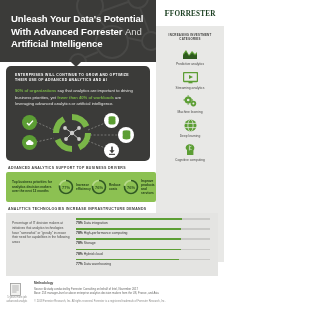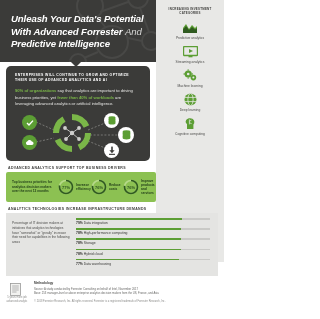--- a/index.html
+++ b/index.html
@@ -31,21 +31,21 @@
   .rail-item{display:flex;flex-direction:column;align-items:center;margin-bottom:3.5px;}
   .rail-ico{width:17px;height:15px;display:flex;align-items:center;justify-content:center;}
   .rail-lbl{
     margin-top:1.5px;font-size:3.3px;color:#4a4a48;text-align:center;
     line-height:1.2;max-width:62px;
   }
 
   
   .hero{
     position:absolute;left:0;top:0;width:156px;height:62px;
-    background:#3b3b39;overflow:hidden;font-style:italic;
+    background:#3b3b39;overflow:hidden;
   }
   .hero-bg{position:absolute;right:-8px;top:-14px;opacity:.5;}
   .hero h1{
     position:relative;margin:0;padding:13px 12px 0 11px;
     font-size:9.6px;line-height:1.32;font-weight:bold;color:#ffffff;
     letter-spacing:-.1px;
   }
   .hero h1 .lite{font-weight:normal;color:#d8d8d6;}
   .notch{
     position:absolute;left:69px;top:60px;width:0;height:0;
@@ -144,26 +144,31 @@
         <line x1="46" y1="26" x2="74" y2="16"></line>
         <line x1="44" y1="32" x2="52" y2="42"></line>
         <line x1="74" y1="52" x2="88" y2="55"></line>
         <line x1="44" y1="66" x2="30" y2="72"></line>
         <line x1="86" y1="22" x2="95" y2="46"></line>
       </g>
     </svg>
     <h1>
       <span>Unleash Your Data's Potential</span><br>
       <span>With Advanced Forrester </span><span class="lite">And</span><br>
-      <span>Predictive Intelligence</span>
+      <span>Artificial Intelligence</span>
     </h1>
   </div>
   <div class="notch"></div>
 
   <div class="rail">
+    <div class="rail-logo-zone">
+      <div class="logo">
+        <span class="cap">F</span><span>FORRESTER</span>
+      </div>
+    </div>
     <div class="rail-head">INCREASING INVESTMENT CATEGORIES</div>
 
     <div class="rail-list">
 
       <div class="rail-item">
         <span class="rail-ico">
           <svg width="16" height="12" viewBox="0 0 16 12">
             <path d="M1 11 L1 6 L4 2 L7 7 L10 3 L13 6 L15 4 L15 11 Z" fill="#5c9e34"></path>
             <path d="M1 11 L1 7.5 L4 4 L7 8 L10 5 L13 7.5 L15 6 L15 11 Z" fill="#2f5a1f"></path>
           </svg>

